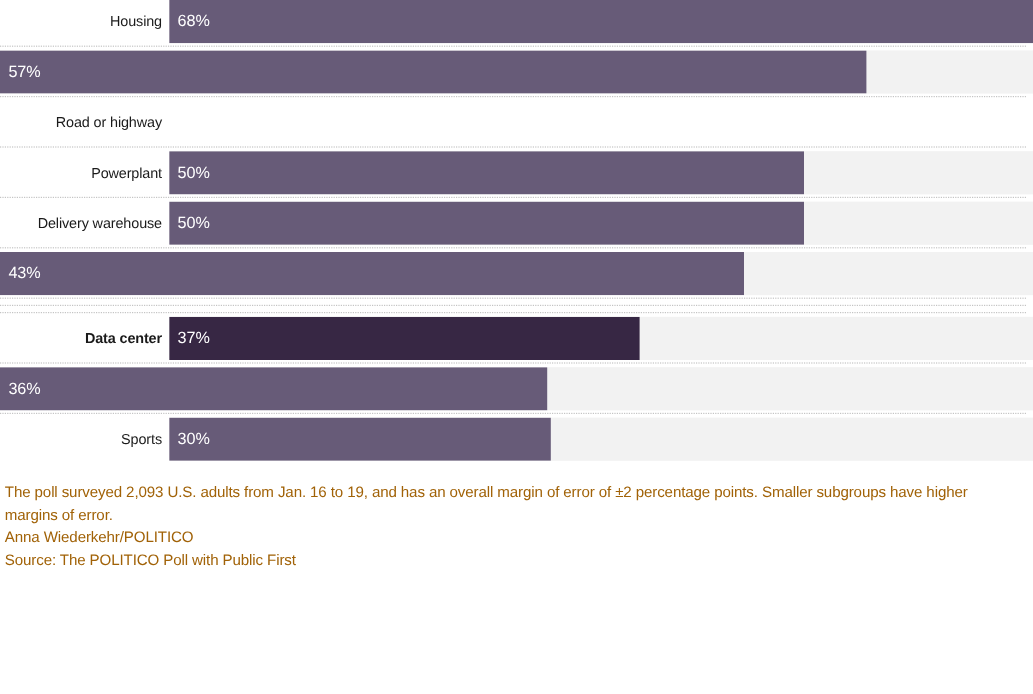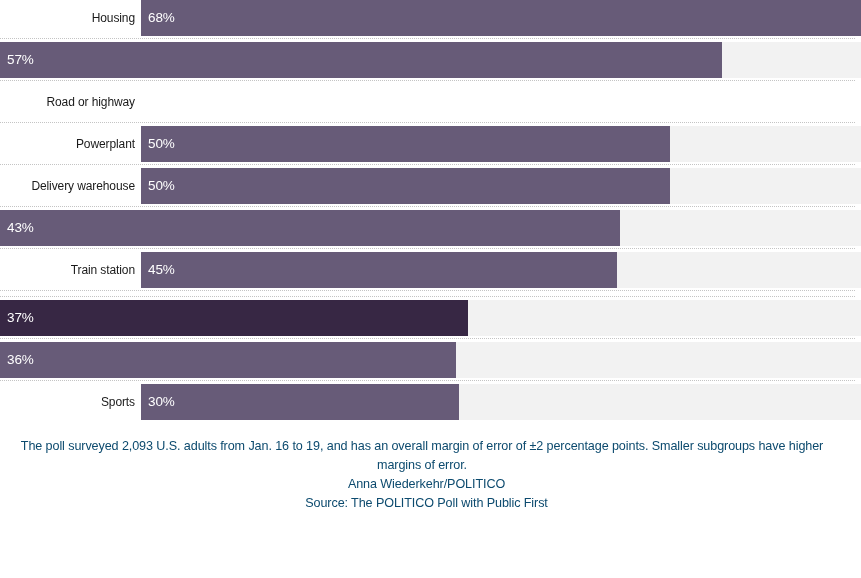--- a/index.html
+++ b/index.html
@@ -97,23 +97,22 @@
   }
 
   .footnotes {
     padding-top: 17px;
     padding-left: 4px;
     padding-right: 12px;
   }
   .note-line {
     font-size: 12.6px;
     line-height: 19px;
-    color: #0c4a6e;
+    color: #a16207;
     letter-spacing: -0.1px;
-    text-align: center;
   }
   .note-main {
     max-width: 836px;
   }
 </style>
 </head>
 <body>
 
 <div id="chart-root">
 
@@ -153,30 +152,24 @@
         </div>
       </div>
       <div class="row-sep"></div>
       <div class="bar-row">
         <div class="track">
           <div class="bar" style="width: 72.0588%;"></div>
           <div class="bar-value">43%</div>
         </div>
       </div>
       <div class="row-sep"></div>
-      <div class="bar-row">
-        <div class="cat-label">Train station</div>
-        <div class="track">
-          <div class="bar" style="width: 66.1765%;"></div>
-          <div class="bar-value">45%</div>
-        </div>
-      </div>
       <div class="row-sep"></div>
       <div class="row-sep"></div>
       <div class="bar-row">
+        <div class="cat-label is-highlight">Data center</div>
         <div class="track">
           <div class="bar is-highlight" style="width: 54.4118%;"></div>
           <div class="bar-value">37%</div>
         </div>
       </div>
       <div class="row-sep"></div>
       <div class="bar-row">
         <div class="track">
           <div class="bar" style="width: 52.9412%;"></div>
           <div class="bar-value">36%</div>

